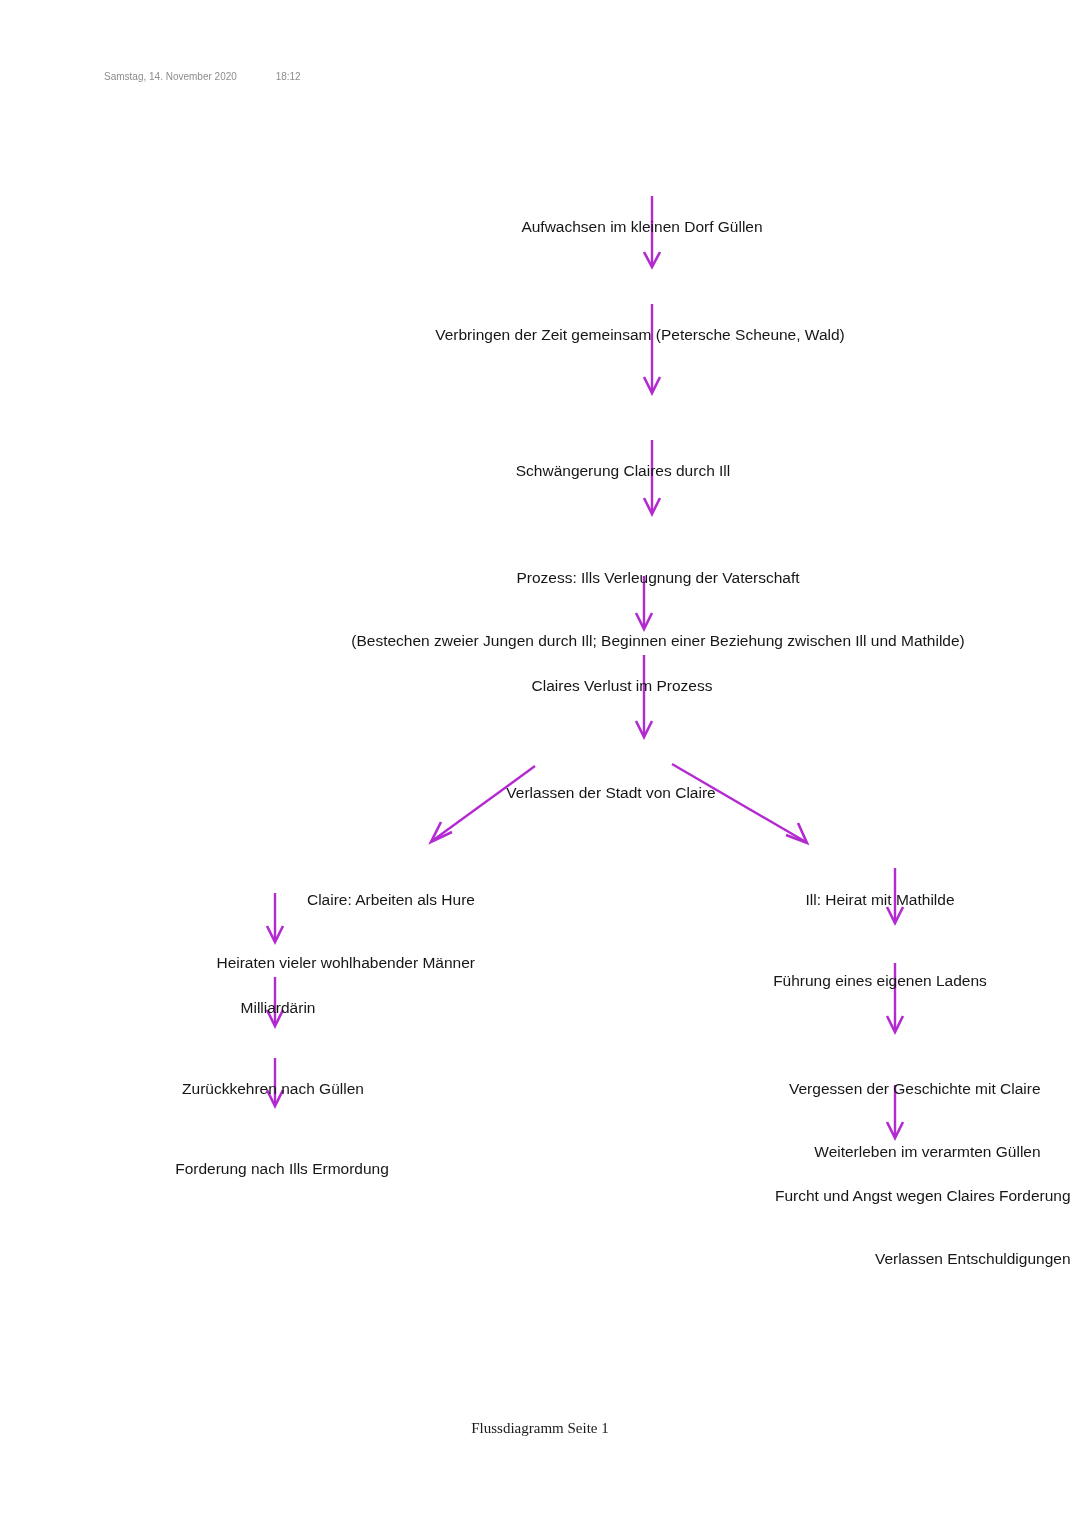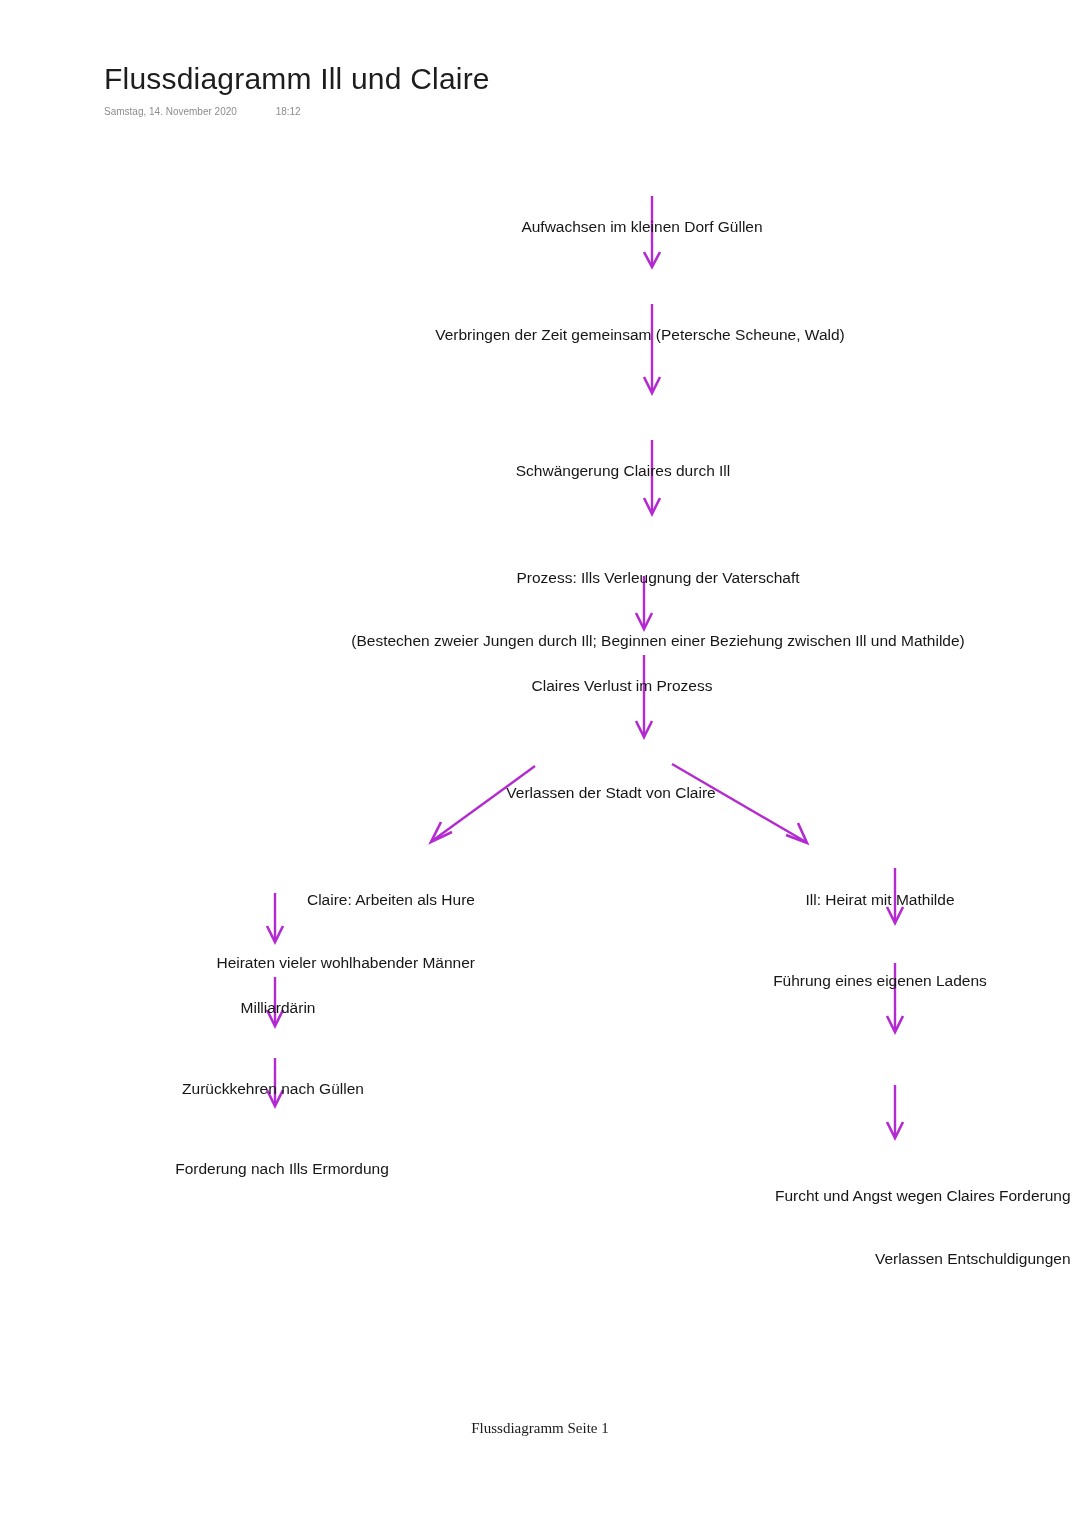--- a/index.html
+++ b/index.html
@@ -75,21 +75,20 @@
     font-size: 15px;
     color: #1a1a1a;
   }
 </style>
 </head>
 <body>
 
 <div id="page">
 
   <div id="header">
-    <div id="page-title">Flussdiagramm Ill und Claire</div>
     <div id="meta-line">
       <span id="meta-date">Samstag, 14. November 2020</span>
       <span id="meta-time">18:12</span>
     </div>
   </div>
 
   <svg id="arrows" viewBox="0 0 1080 1533" width="1080" height="1533">
     <g stroke="#b32ad0" fill="none" stroke-width="2.4" stroke-linecap="butt">
 
       <path d="M652,196 L652,266"></path>
@@ -176,20 +175,24 @@
   </div>
 
   <div class="node center" style="left:880px; top:847px;">
     <span class="line">Ill: Heirat mit Mathilde</span>
   </div>
 
   <div class="node center" style="left:880px; top:928px;">
     <span class="line">Führung eines eigenen Ladens</span>
   </div>
 
+  <div class="node left" style="left:789px; top:1036px;">
+    <span class="line">Vergessen der Geschichte mit Claire</span>
+    <span class="line">Weiterleben im verarmten Güllen</span>
+  </div>
 
   <div class="node left" style="left:775px; top:1143px;">
     <span class="line">Furcht und Angst wegen Claires Forderung</span>
     <span class="line">Verlassen Entschuldigungen</span>
   </div>
 
   <div id="footer">Flussdiagramm Seite 1</div>
 
 </div>
 

